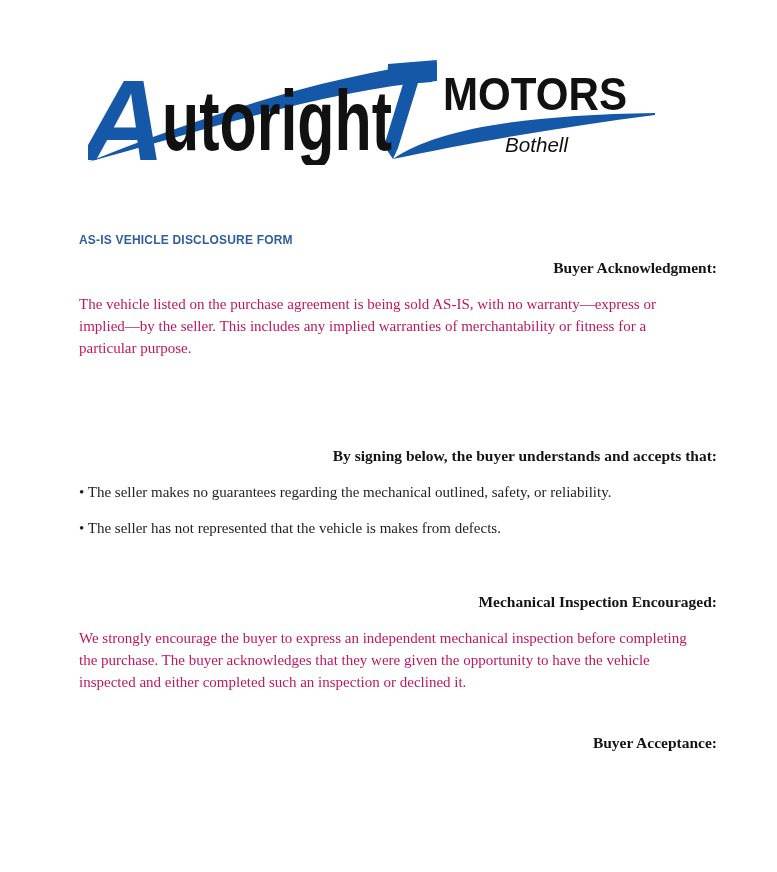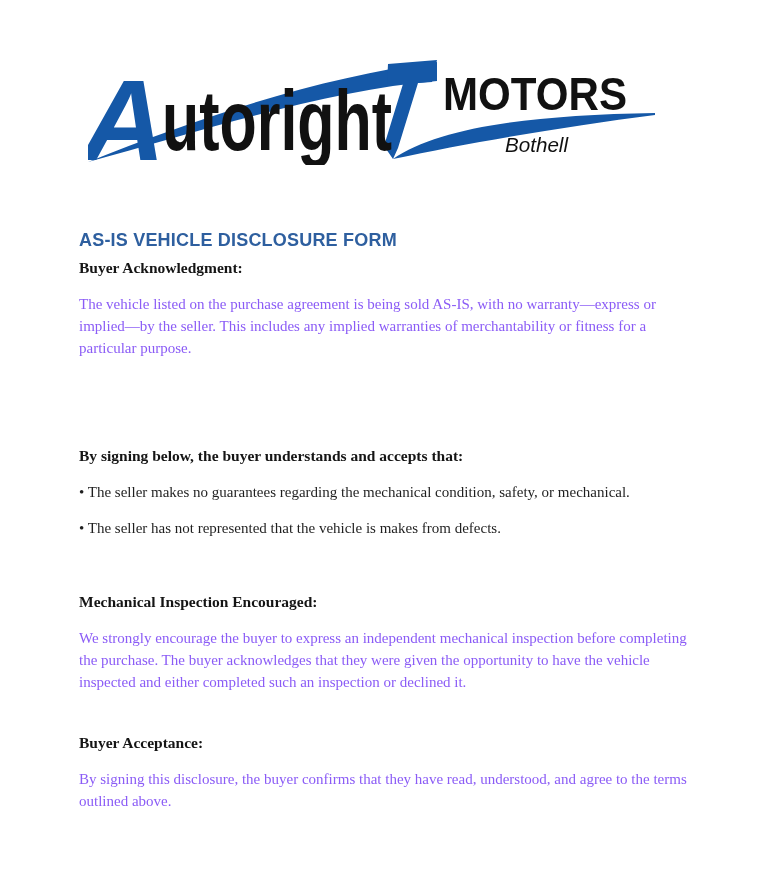--- a/index.html
+++ b/index.html
@@ -20,43 +20,44 @@
     padding: 60px 60px 0 79px;
   }
   .logo-wrap {
     margin-left: 9px;
     width: 567px;
     height: 105px;
   }
   .doc-title {
     font-family: "Liberation Sans", sans-serif;
     font-weight: bold;
-    font-size: 18px;
+    font-size: 12px;
     line-height: 22px;
     letter-spacing: 0.2px;
     color: var(--accent-blue);
     margin: 64px 0 0 0;
   }
   .sec-head {
     font-family: "Liberation Serif", serif;
     font-weight: bold;
     font-size: 15.5px;
     line-height: 22px;
     color: #151515;
     margin: 6px 0 0 0;
+    text-align: right;
   }
   .sec-head.gap1 { margin-top: 86px; }
   .sec-head.gap2 { margin-top: 52px; font-family: Liberation Serif, serif; }
   .sec-head.gap3 { margin-top: 39px; }
   .body-p {
     font-size: 15px;
     line-height: 22px;
     margin: 14px 0 0 0;
     max-width: 615px;
-    color: #8b5cf6;
+    color: #be185d;
   }
   .bullet-p {
     font-size: 15px;
     line-height: 22px;
     margin: 14px 0 0 0;
     white-space: nowrap;
     color: #1f1f1f;
   }
 </style>
 </head>
@@ -82,22 +83,21 @@
       <text x="417" y="92" font-family="Liberation Sans, sans-serif" font-size="21" font-style="italic" font-weight="500" textLength="63" lengthAdjust="spacingAndGlyphs" fill="#111111">Bothell</text>
     </svg>
   </div>
 
   <h1 class="doc-title">AS-IS VEHICLE DISCLOSURE FORM</h1>
 
   <h2 class="sec-head">Buyer Acknowledgment:</h2>
   <p class="body-p">The vehicle listed on the purchase agreement is being sold AS-IS, with no warranty—express or implied—by the seller. This includes any implied warranties of merchantability or fitness for a particular purpose.</p>
 
   <h2 class="sec-head gap1">By signing below, the buyer understands and accepts that:</h2>
-  <p class="bullet-p">• The seller makes no guarantees regarding the mechanical condition, safety, or mechanical.</p>
+  <p class="bullet-p">• The seller makes no guarantees regarding the mechanical outlined, safety, or reliability.</p>
   <p class="bullet-p">• The seller has not represented that the vehicle is makes from defects.</p>
 
   <h2 class="sec-head gap2">Mechanical Inspection Encouraged:</h2>
   <p class="body-p">We strongly encourage the buyer to express an independent mechanical inspection before completing the purchase. The buyer acknowledges that they were given the opportunity to have the vehicle inspected and either completed such an inspection or declined it.</p>
 
   <h2 class="sec-head gap3">Buyer Acceptance:</h2>
-  <p class="body-p">By signing this disclosure, the buyer confirms that they have read, understood, and agree to the terms outlined above.</p>
 
 </div>
 
 </body></html>

